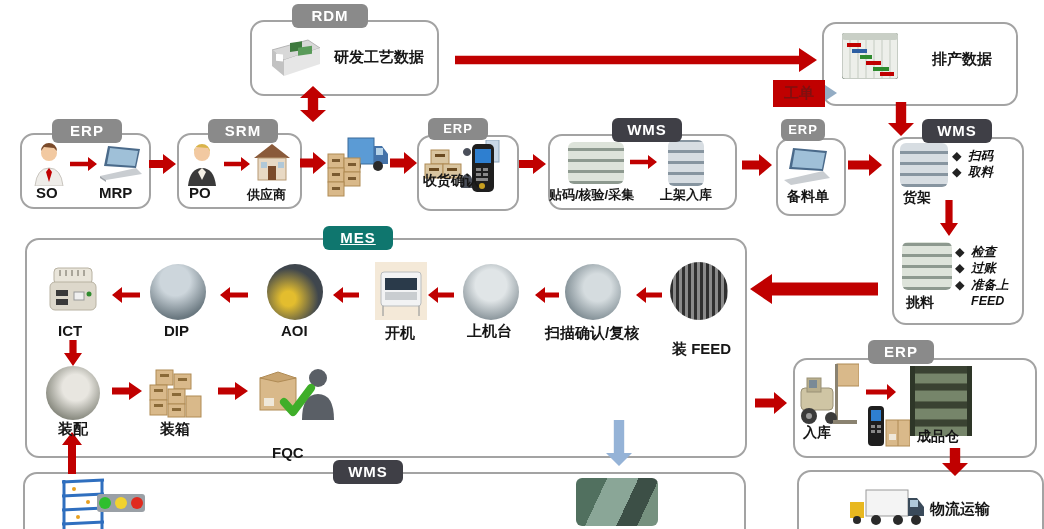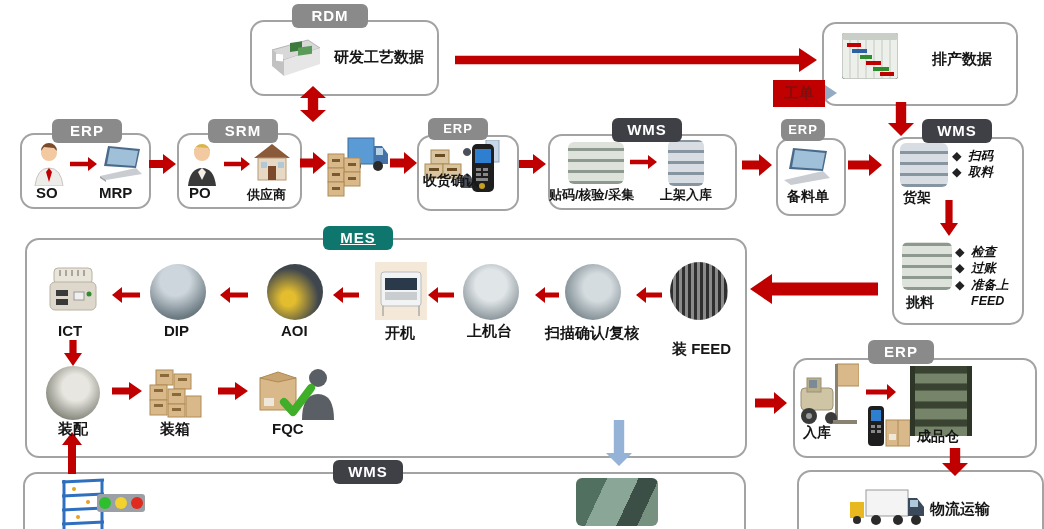--- a/index.html
+++ b/index.html
@@ -363,21 +363,21 @@
   <div class="icon" style="left:256px;top:366px;width:78px;height:54px;">
     <svg width="78" height="54" viewBox="0 0 78 54">
       <circle cx="62" cy="12" r="9" fill="#5A5F66"></circle>
       <path d="M46 54 q0 -26 16 -26 q16 0 16 26z" fill="#5A5F66"></path>
       <rect x="4" y="12" width="36" height="32" fill="#D9B98A" stroke="#B08B55"></rect>
       <polygon points="4,12 22,6 40,12 22,16" fill="#C8A470" stroke="#B08B55"></polygon>
       <rect x="8" y="32" width="10" height="8" fill="#EFE8DA"></rect>
       <path d="M28 36 l9 10 l18 -24" stroke="#3FAE29" stroke-width="8" fill="none" stroke-linecap="round" stroke-linejoin="round"></path>
     </svg>
   </div>
-  <div class="lbl big" style="left:272px;top:420px;">FQC</div>
+  <div class="lbl big" style="left:272px;top:444px;">FQC</div>
 
   <div class="arrow ar-u" style="left:62px;top:432px;width:20px;height:42px;"></div>
   <div class="arrow ar-d ar-blue" style="left:606px;top:420px;width:26px;height:46px;"></div>
 
   <div class="arrow ar-r" style="left:755px;top:392px;width:32px;height:22px;"></div>
 
   <div class="box" style="left:793px;top:358px;width:240px;height:96px;"></div>
   <div class="tab gray" style="left:868px;top:340px;width:66px;">ERP</div>
   <div class="icon" style="left:797px;top:362px;width:62px;height:68px;">
     <svg width="62" height="68" viewBox="0 0 62 68">

